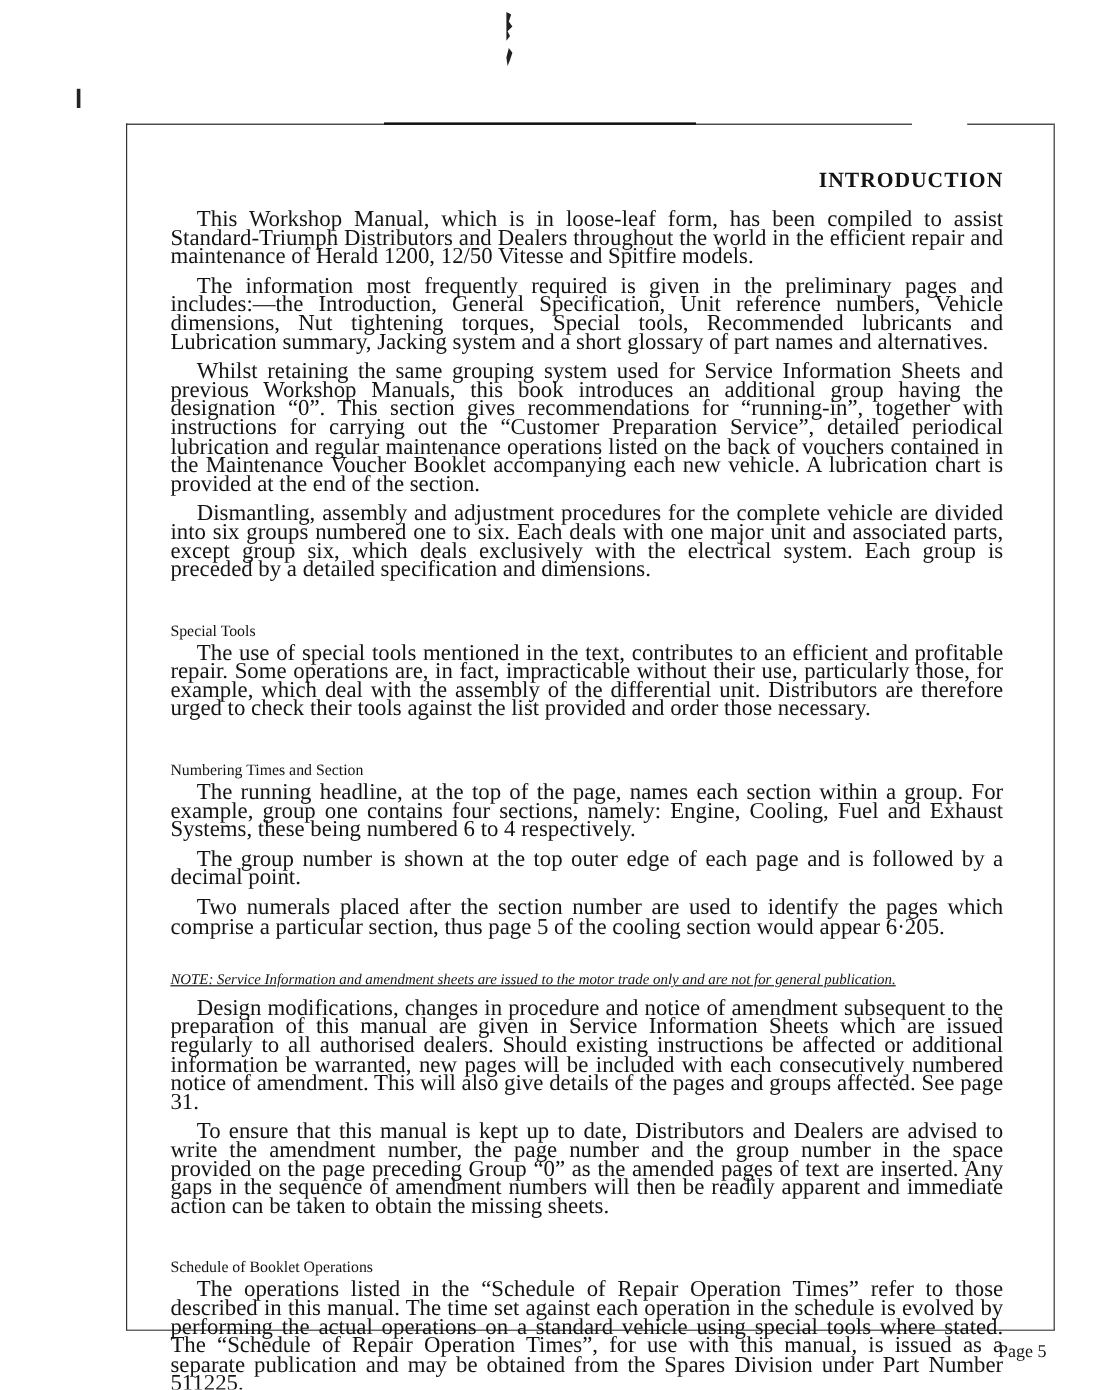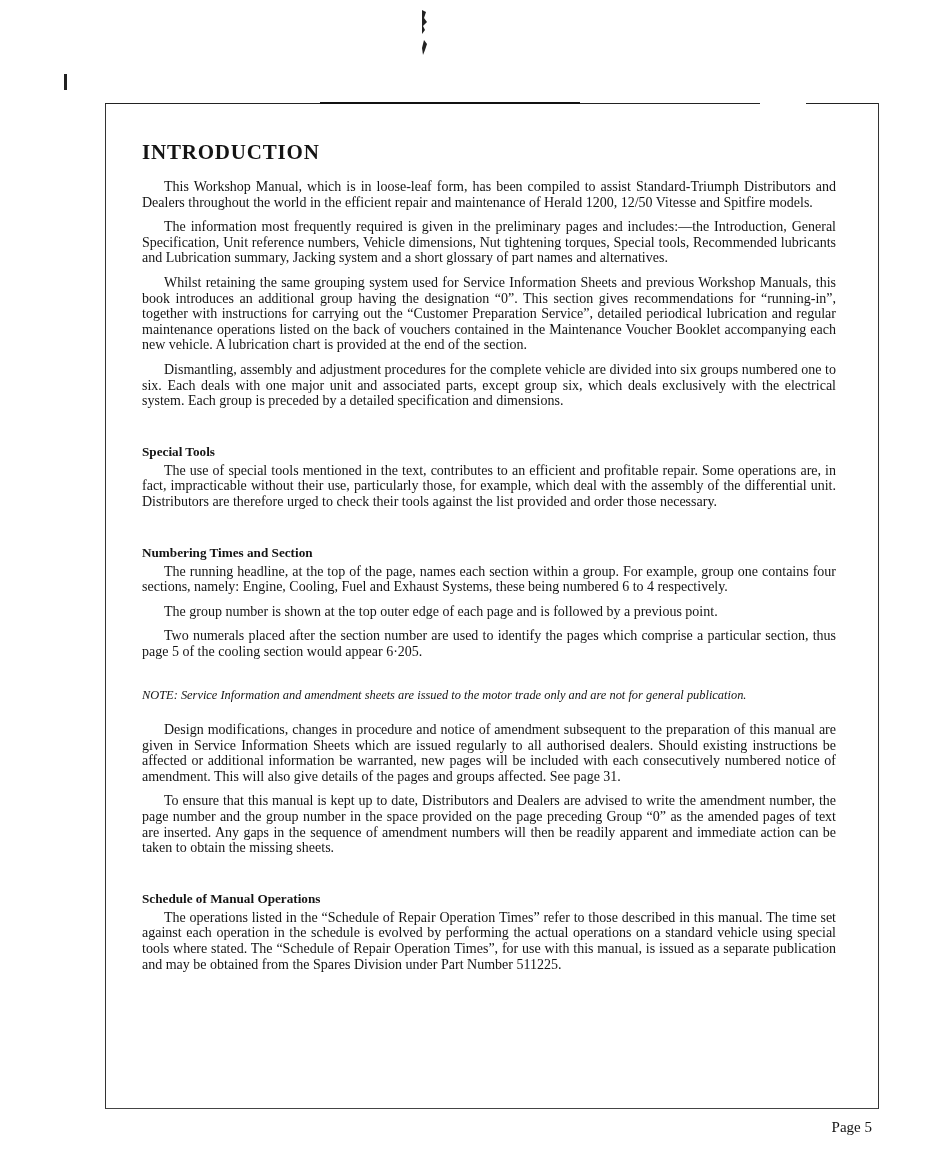--- a/index.html
+++ b/index.html
@@ -6,25 +6,25 @@
   body { width:927px; height:1158px; position:relative; overflow:hidden;
          font-family:"Liberation Serif", "DejaVu Serif", serif; color:#141414; }
   .artifact-top { position:absolute; left:418px; top:8px; width:12px; height:48px; }
   .artifact-left { position:absolute; left:64px; top:74px; width:3px; height:16px; background:#222; }
   .frame { position:absolute; left:105px; top:103px; width:772px; height:1005px;
            border-left:1px solid #333; border-right:1px solid #333; border-bottom:1px solid #444; }
   .frame-top-a { position:absolute; left:105px; top:103px; width:655px; height:1px; background:#222; }
   .frame-top-thick { position:absolute; left:320px; top:102px; width:260px; height:2px; background:#111; }
   .frame-top-b { position:absolute; left:806px; top:103px; width:72px; height:1px; background:#222; }
   .content { position:absolute; left:142px; top:140px; width:694px; }
-  h1 { font-size:21px; font-weight:bold; text-align:left; letter-spacing:0.8px; margin:0 0 14px 0; }
-  p { font-size:14px; line-height:15.6px; margin:0 0 9px 0; text-indent:22px; text-align:justify; }
-  h2 { font-size:13.2px; font-weight:bold; margin:0 0 3px 0; }
+  h1 { font-size:18px; font-weight:bold; text-align:right; letter-spacing:0.8px; margin:0 0 14px 0; }
+  p { font-size:19px; line-height:15.6px; margin:0 0 9px 0; text-indent:22px; text-align:justify; }
+  h2 { font-size:13.2px; font-weight:normal; margin:0 0 3px 0; }
   .gap { height:26px; }
-  .note { font-style:italic; font-size:12.4px; text-indent:0; margin-bottom:18px; }
+  .note { font-style:italic; font-size:12.4px; text-indent:0; margin-bottom:8px;text-decoration:underline; }
   .page-num { position:absolute; right:55px; top:1119px; font-size:15px; font-weight:normal; }
 </style>
 </head>
 <body>
 
 <div class="artifact-top">
   <svg width="12" height="48" viewBox="0 0 12 48">
     <path d="M4 2 L8 4 L6 10 L9 14 L5 18 L7 22 L4 26 Z" fill="#222"></path>
     <path d="M6 32 L9 36 L7 42 L5 47 L4 40 Z" fill="#222"></path>
   </svg>
@@ -44,26 +44,26 @@
   <p>Whilst retaining the same grouping system used for Service Information Sheets and previous Workshop Manuals, this book introduces an additional group having the designation “0”.  This section gives recommendations for “running-in”, together with instructions for carrying out the “Customer Preparation Service”, detailed periodical lubrication and regular maintenance operations listed on the back of vouchers contained in the Maintenance Voucher Booklet accompanying each new vehicle.  A lubrication chart is provided at the end of the section.</p>
   <p>Dismantling, assembly and adjustment procedures for the complete vehicle are divided into six groups numbered one to six.  Each deals with one major unit and associated parts, except group six, which deals exclusively with the electrical system.  Each group is preceded by a detailed specification and dimensions.</p>
 
   <div class="gap"></div>
   <h2>Special Tools</h2>
   <p>The use of special tools mentioned in the text, contributes to an efficient and profitable repair.  Some operations are, in fact, impracticable without their use, particularly those, for example, which deal with the assembly of the differential unit.  Distributors are therefore urged to check their tools against the list provided and order those necessary.</p>
 
   <div class="gap"></div>
   <h2>Numbering Times and Section</h2>
   <p>The running headline, at the top of the page, names each section within a group.  For example, group one contains four sections, namely: Engine, Cooling, Fuel and Exhaust Systems, these being numbered 6 to 4 respectively.</p>
-  <p>The group number is shown at the top outer edge of each page and is followed by a previous point.</p>
+  <p>The group number is shown at the top outer edge of each page and is followed by a decimal point.</p>
   <p>Two numerals placed after the section number are used to identify the pages which comprise a particular section, thus page 5 of the cooling section would appear 6·205.</p>
 
   <div class="gap" style="height:20px"></div>
   <p class="note">NOTE: Service Information and amendment sheets are issued to the motor trade only and are not for general publication.</p>
   <p>Design modifications, changes in procedure and notice of amendment subsequent to the preparation of this manual are given in Service Information Sheets which are issued regularly to all authorised dealers. Should existing instructions be affected or additional information be warranted, new pages will be included with each consecutively numbered notice of amendment.  This will also give details of the pages and groups affected.  See page 31.</p>
   <p>To ensure that this manual is kept up to date, Distributors and Dealers are advised to write the amendment number, the page number and the group number in the space provided on the page preceding Group “0” as the amended pages of text are inserted.  Any gaps in the sequence of amendment numbers will then be readily apparent and immediate action can be taken to obtain the missing sheets.</p>
 
   <div class="gap"></div>
-  <h2>Schedule of Manual Operations</h2>
+  <h2>Schedule of Booklet Operations</h2>
   <p>The operations listed in the “Schedule of Repair Operation Times” refer to those described in this manual.  The time set against each operation in the schedule is evolved by performing the actual operations on a standard vehicle using special tools where stated.  The “Schedule of Repair Operation Times”, for use with this manual, is issued as a separate publication and may be obtained from the Spares Division under Part Number 511225.</p>
 </div>
 
 <div class="page-num">Page 5</div>
 
 </body></html>

